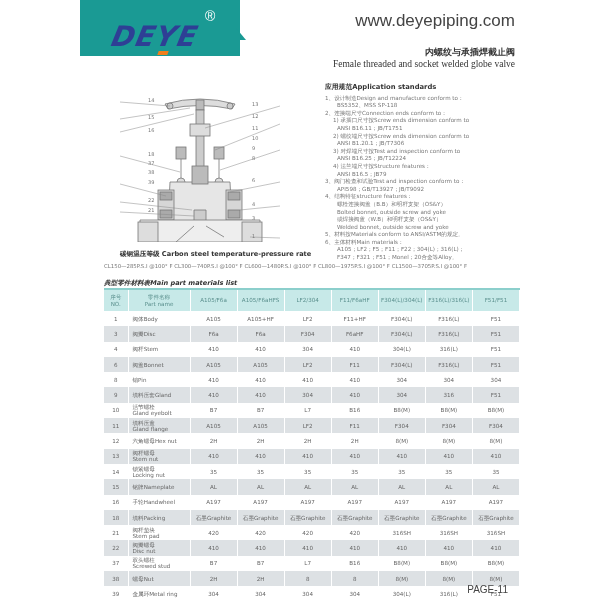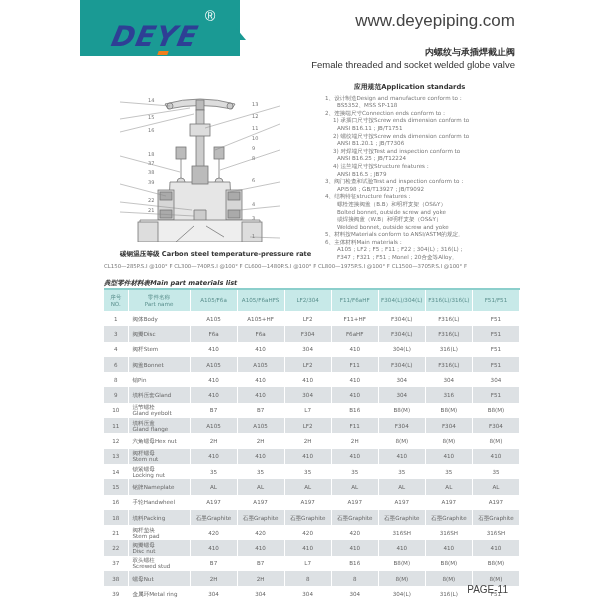--- a/index.html
+++ b/index.html
@@ -10,26 +10,26 @@
   .banner-tail { position: absolute; left: 236px; top: 28px; width: 0; height: 0;
     border-left: 10px solid #1a9a94; border-top: 12px solid transparent; border-bottom: 0 solid transparent; }
   .logo { position: absolute; left: 112px; top: 20px; font-family: "DejaVu Sans", sans-serif;
     font-weight: bold; font-style: italic; font-size: 28px; color: #2e3f95; letter-spacing: 1px;
     transform: skewX(-12deg); }
   .logo-dot { position: absolute; left: 158px; top: 51px; width: 10px; height: 4px; background: #f07f1c; transform: skewX(-20deg); }
   .reg { position: absolute; left: 205px; top: 8px; font-size: 14px; color: #ffffff; }
 
   .url { position: absolute; right: 85px; top: 11px; font-size: 17px; color: #444; }
   .title-cn { position: absolute; right: 85px; top: 46px; font-size: 9px; font-weight: bold; color: #333; font-family: "DejaVu Sans", sans-serif; }
-  .title-en { position: absolute; right: 85px; top: 59px; font-size: 9.5px; color: #333; }
+  .title-en { position: absolute; right: 85px; top: 59px; font-size: 9.5px; color: #333; font-family: Liberation Serif, serif; }
 
   .diagram { position: absolute; left: 100px; top: 92px; width: 180px; height: 150px; }
 
   .std { position: absolute; left: 325px; top: 84px; width: 195px; font-size: 5.6px; line-height: 7.6px; color: #777; font-family: "DejaVu Sans", sans-serif; }
-  .std-title { font-size: 6.8px; font-weight: bold; color: #333; margin-bottom: 3px; margin-left: 29px; }
+  .std-title { font-size: 6.8px; font-weight: bold; color: #333; margin-bottom: 3px; }
   .std-line { white-space: nowrap; }
   .std-line.ind { padding-left: 8px; }
   .std-line.ind2 { padding-left: 12px; }
 
   .rate-title { position: absolute; left: 120px; top: 250px; font-size: 6.6px; font-weight: bold; color: #333; font-family: "DejaVu Sans", sans-serif; }
   .rate-line { position: absolute; left: 104px; top: 263px; font-size: 5.4px; color: #777; white-space: nowrap; font-family: "DejaVu Sans", sans-serif; }
   .mat-title { position: absolute; left: 104px; top: 279px; font-size: 6.6px; font-weight: bold; color: #333; font-family: "DejaVu Sans", sans-serif; font-style: italic; }
 
   .tbl { position: absolute; left: 104px; top: 288px; width: 416px; border-collapse: collapse; table-layout: fixed;
     font-size: 5.6px; color: #666; font-family: "DejaVu Sans", sans-serif; border-top: 2px solid #8ccfcc; border-bottom: 1.5px solid #aaa; }

